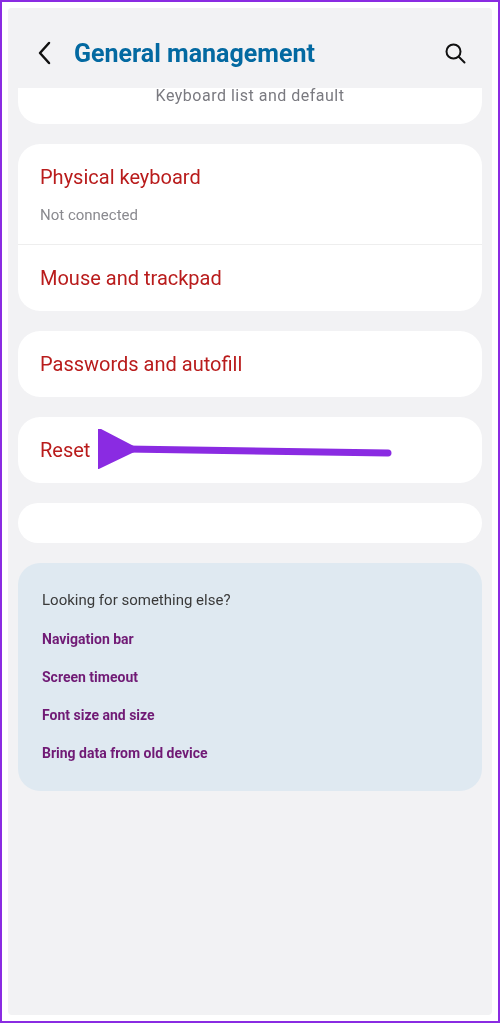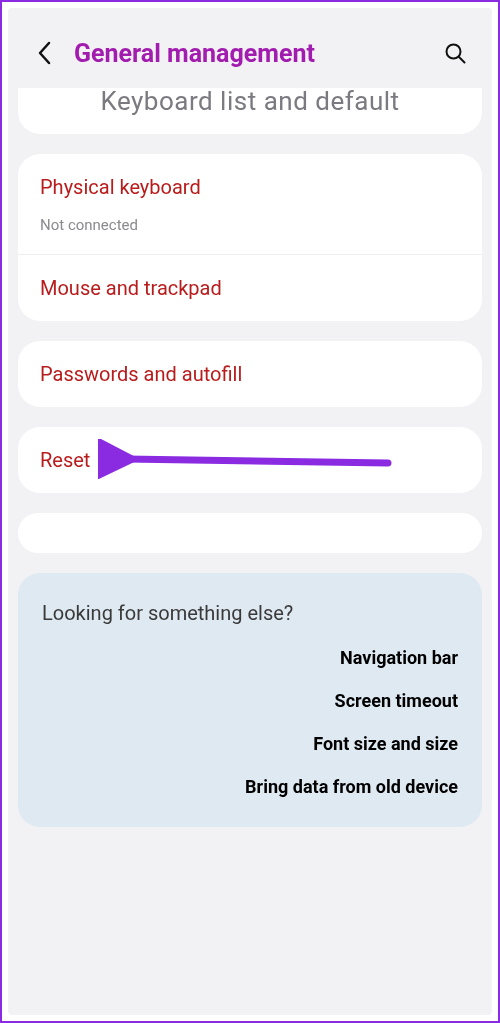--- a/index.html
+++ b/index.html
@@ -24,21 +24,21 @@
     background: #f2f2f4;
   }
   .back-btn {
     width: 34px; height: 34px;
     display: flex; align-items: center; justify-content: center;
     cursor: pointer;
   }
   .title {
     font-size: 25px;
     font-weight: 700;
-    color: #a21caf;
+    color: #0369a1;
     margin-left: 12px;
     flex: 1;
   }
   .search-btn {
     width: 34px; height: 34px;
     display: flex; align-items: center; justify-content: center;
     cursor: pointer;
   }
   .content {
     padding: 0;
@@ -72,48 +72,47 @@
   .row-sub {
     font-size: 15px;
     color: #8a8a8f;
     margin-top: 16px;
   }
   .row-sub.blue {
     color: #1a73e8;
     font-size: 16px;
   }
   .cutoff-text {
-    font-size: 26px;
+    font-size: 16px;
     color: #7a7a80;
     text-align: center;
     letter-spacing: 0.5px;
     padding: 0 22px 20px 22px;
     line-height: 1;
     white-space: nowrap;
     overflow: hidden;
   }
   .info-card {
     background: #dfe9f1;
     margin: 0 10px 20px 10px;
     border-radius: 22px;
     padding: 28px 24px 30px 24px;
   }
   .info-heading {
-    font-size: 20px;
+    font-size: 15px;
     color: #3a3a3a;
     margin-bottom: 22px;
   }
   .info-link {
     display: block;
-    font-size: 18px;
+    font-size: 14px;
     font-weight: 700;
-    color: #000000;
+    color: #701a75;
     margin-bottom: 22px;
     cursor: pointer;
-    text-align: right;
   }
   .info-link:last-child { margin-bottom: 0; }
   .arrow-annot {
     position: absolute;
     pointer-events: none;
   }
 </style>
 </head>
 <body>
 

